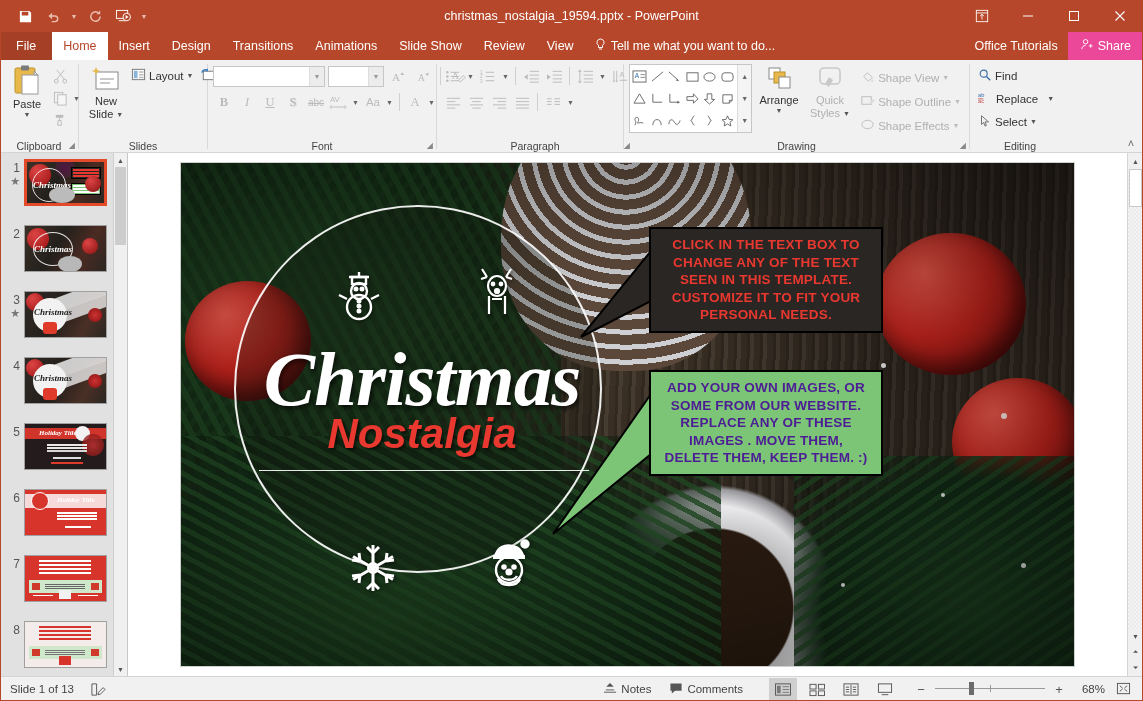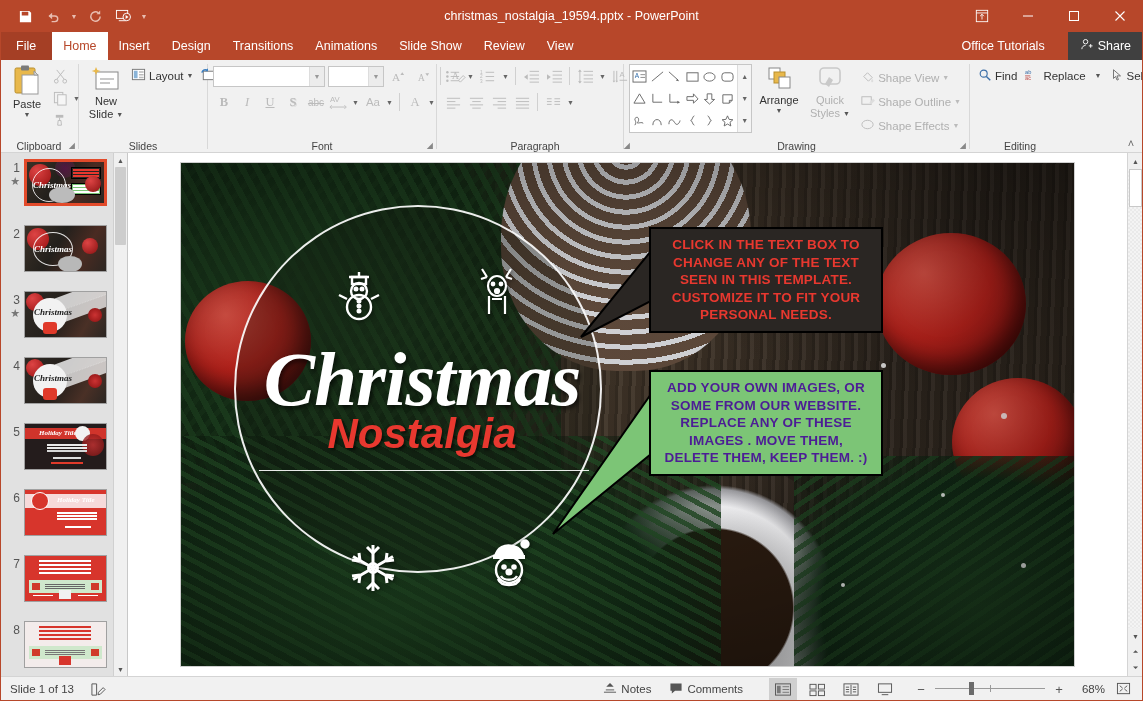--- a/index.html
+++ b/index.html
@@ -45,21 +45,21 @@
   .tab.file { background: #a53f25; padding: 0 16px; }
   .tab.active { background: #fff; color: #b7472a; }
   .tellme {
     display: flex; align-items: center; gap: 5px; padding: 0 10px; height: 28px;
     color: #fff; font-size: 12.5px; cursor: pointer; font-style: normal;
   }
   .tabs-right { margin-left: auto; display: flex; align-items: center; height: 28px; }
   .office-tut { color: #fff; font-size: 12.5px; padding: 0 10px; cursor: pointer; }
   .share-btn {
     display: flex; align-items: center; gap: 5px; height: 28px; padding: 0 12px;
-    background: #404040; color: #fff; font-size: 12.5px; cursor: pointer; margin-left: 13px;
+    background: #ec4899; color: #fff; font-size: 12.5px; cursor: pointer;
   }
 
   
   .ribbon {
     height: 93px; background: #f1f1f1; border-bottom: 1px solid #d4d4d4;
     display: flex; flex: 0 0 93px; position: relative;
   }
   .rgroup { display: flex; flex-direction: column; position: relative; height: 93px; }
   .rgroup-body { flex: 1; display: flex; align-items: flex-start; padding: 3px 5px 0 5px; }
   .rgroup-label {
@@ -349,20 +349,29 @@
   <div class="tabs-row">
     <div class="tab file">File</div>
     <div class="tab active">Home</div>
     <div class="tab">Insert</div>
     <div class="tab">Design</div>
     <div class="tab">Transitions</div>
     <div class="tab">Animations</div>
     <div class="tab">Slide Show</div>
     <div class="tab">Review</div>
     <div class="tab">View</div>
+    <div class="tellme">
+      <span>
+        <svg width="11" height="14" viewBox="0 0 11 14">
+            <path fill="none" stroke="currentColor" d="M5.5 1a3.5 3.5 0 0 0-2 6.4V9.5h4V7.4A3.5 3.5 0 0 0 5.5 1z"></path>
+            <path stroke="currentColor" d="M4 11h3"></path>
+          </svg>
+      </span>
+      <span>Tell me what you want to do...</span>
+    </div>
     <div class="tabs-right">
       <div class="office-tut">Office Tutorials</div>
       <div class="share-btn">
         <span>
           <svg width="13" height="13" viewBox="0 0 14 14">
               <circle cx="6" cy="4" r="2.4" fill="none" stroke="currentColor"></circle>
               <path fill="none" stroke="currentColor" d="M2 12c0-2.4 1.8-4 4-4"></path>
               <path stroke="currentColor" d="M9.5 8.5h4M11.5 6.5v4"></path>
             </svg>
         </span>
@@ -810,21 +819,21 @@
         </div>
       </div>
       <div class="rgroup-label">
         <span>Drawing</span>
         <span class="dlg">◢</span>
       </div>
     </div>
     <div class="rgroup-sep"></div>
 
     <div class="rgroup" style="width:100px;">
-      <div class="rgroup-body" style="flex-direction:row; padding-top:5px; gap:2px;">
+      <div class="rgroup-body" style="flex-direction:column; padding-top:5px; gap:2px;">
         <div class="sm-btn">
           <span>
             <svg width="14" height="14" viewBox="0 0 16 16">
                 <circle cx="6.5" cy="6.5" r="4" fill="none" stroke="#3c6fa8" stroke-width="1.3"></circle>
                 <path stroke="#3c6fa8" stroke-width="1.6" d="M9.6 9.6L14 14"></path>
               </svg>
           </span>
           <span>Find</span>
         </div>
         <div class="sm-btn">

